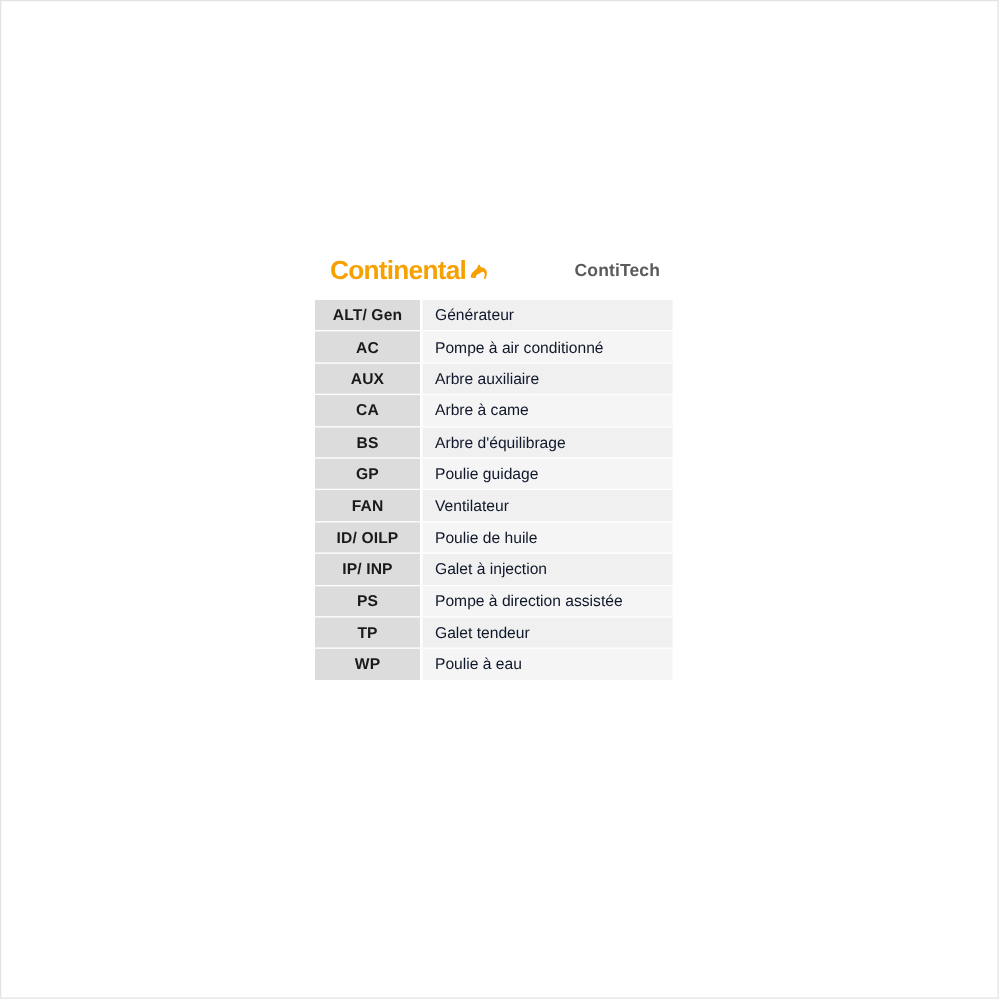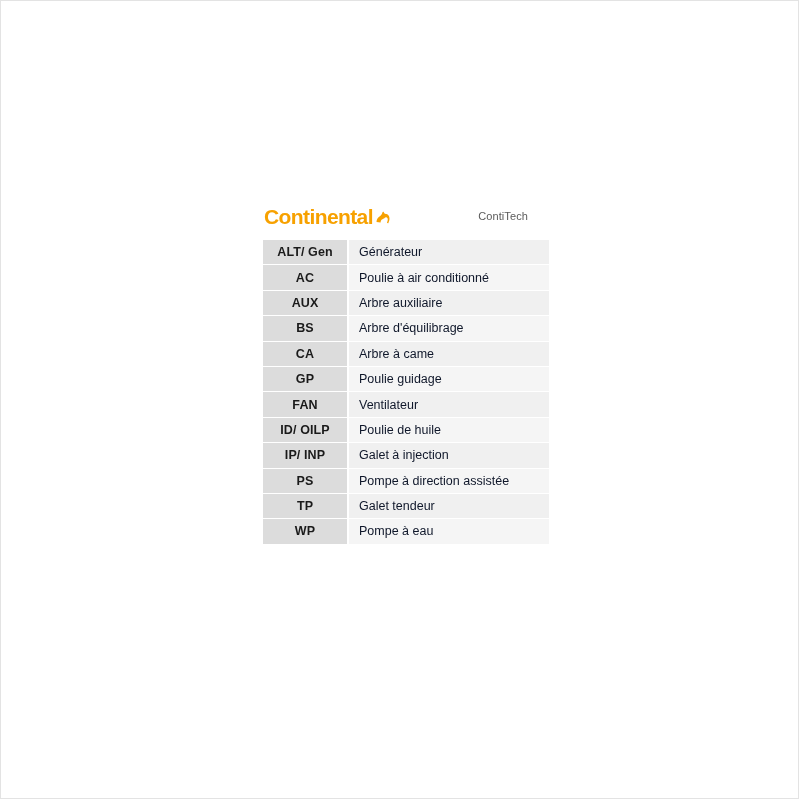--- a/index.html
+++ b/index.html
@@ -56,32 +56,31 @@
   .brand-horse {
     position: relative;
     width: 20px;
     height: 20px;
     margin-left: 1px;
     align-self: flex-end;
   }
   .brand-horse svg { display: block; }
   .brand-sub {
     color: #5b5b5b;
-    font-size: 11px;
-    font-weight: normal;
+    font-size: 14px;
+    font-weight: bold;
     letter-spacing: 0.1px;
     padding-bottom: 1px;
     white-space: nowrap;
   }
   
   .legend-table {
     width: 100%;
     border-collapse: collapse;
     table-layout: fixed;
-    margin-left: 11px;
   }
   .legend-table tr { height: 25.4px; }
   .legend-table td {
     border: 1px solid #ffffff;
     border-left: none;
     border-right: none;
     padding: 0;
     vertical-align: middle;
     font-size: 12.5px;
   }
@@ -123,33 +122,33 @@
   </div>
 
   <table class="legend-table">
     <tbody>
       <tr>
         <td class="code-cell">ALT/ Gen</td>
         <td class="desc-cell">Générateur</td>
       </tr>
       <tr>
         <td class="code-cell">AC</td>
-        <td class="desc-cell">Poulie à air conditionné</td>
+        <td class="desc-cell">Pompe à air conditionné</td>
       </tr>
       <tr>
         <td class="code-cell">AUX</td>
         <td class="desc-cell">Arbre auxiliaire</td>
       </tr>
       <tr>
+        <td class="code-cell">CA</td>
+        <td class="desc-cell">Arbre à came</td>
+      </tr>
+      <tr>
         <td class="code-cell">BS</td>
         <td class="desc-cell">Arbre d'équilibrage</td>
-      </tr>
-      <tr>
-        <td class="code-cell">CA</td>
-        <td class="desc-cell">Arbre à came</td>
       </tr>
       <tr>
         <td class="code-cell">GP</td>
         <td class="desc-cell">Poulie guidage</td>
       </tr>
       <tr>
         <td class="code-cell">FAN</td>
         <td class="desc-cell">Ventilateur</td>
       </tr>
       <tr>
@@ -163,17 +162,17 @@
       <tr>
         <td class="code-cell">PS</td>
         <td class="desc-cell">Pompe à direction assistée</td>
       </tr>
       <tr>
         <td class="code-cell">TP</td>
         <td class="desc-cell">Galet tendeur</td>
       </tr>
       <tr>
         <td class="code-cell">WP</td>
-        <td class="desc-cell">Pompe à eau</td>
+        <td class="desc-cell">Poulie à eau</td>
       </tr>
     </tbody>
   </table>
 </div>
 
 </body></html>

